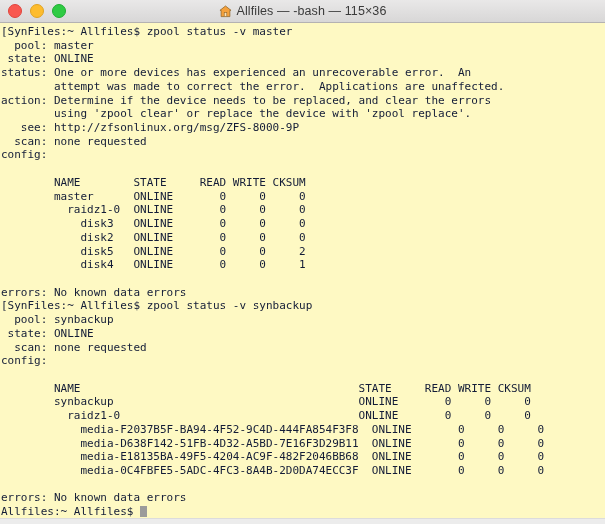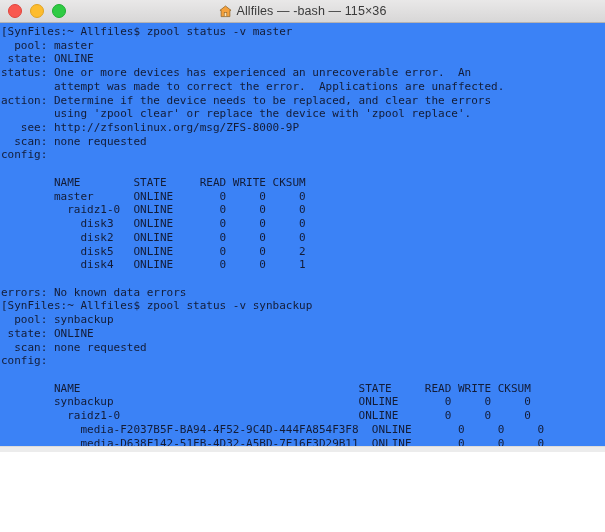--- a/index.html
+++ b/index.html
@@ -9,21 +9,21 @@
   }
   body {
     width: 605px;
     height: 532px;
     overflow: hidden;
     font-family: "DejaVu Sans Mono", monospace;
   }
 
   .window {
     width: 605px;
-    height: 452px;
+    height: 524px;
     position: relative;
     background: #ffffff;
     display: flex;
     flex-direction: column;
   }
 
   
   .titlebar {
     height: 22px;
     flex: 0 0 22px;
@@ -74,21 +74,21 @@
   }
   .home-icon {
     width: 13px;
     height: 13px;
     display: block;
   }
 
   
   .term {
     flex: 1 1 auto;
-    background: #3b82f6;
+    background: #fef9c3;
     position: relative;
     overflow: hidden;
     padding: 2px 0 0 1px;
   }
   .term pre {
     margin: 0;
     padding: 0;
     font-family: "DejaVu Sans Mono", monospace;
     font-size: 11px;
     line-height: 13.72px;

